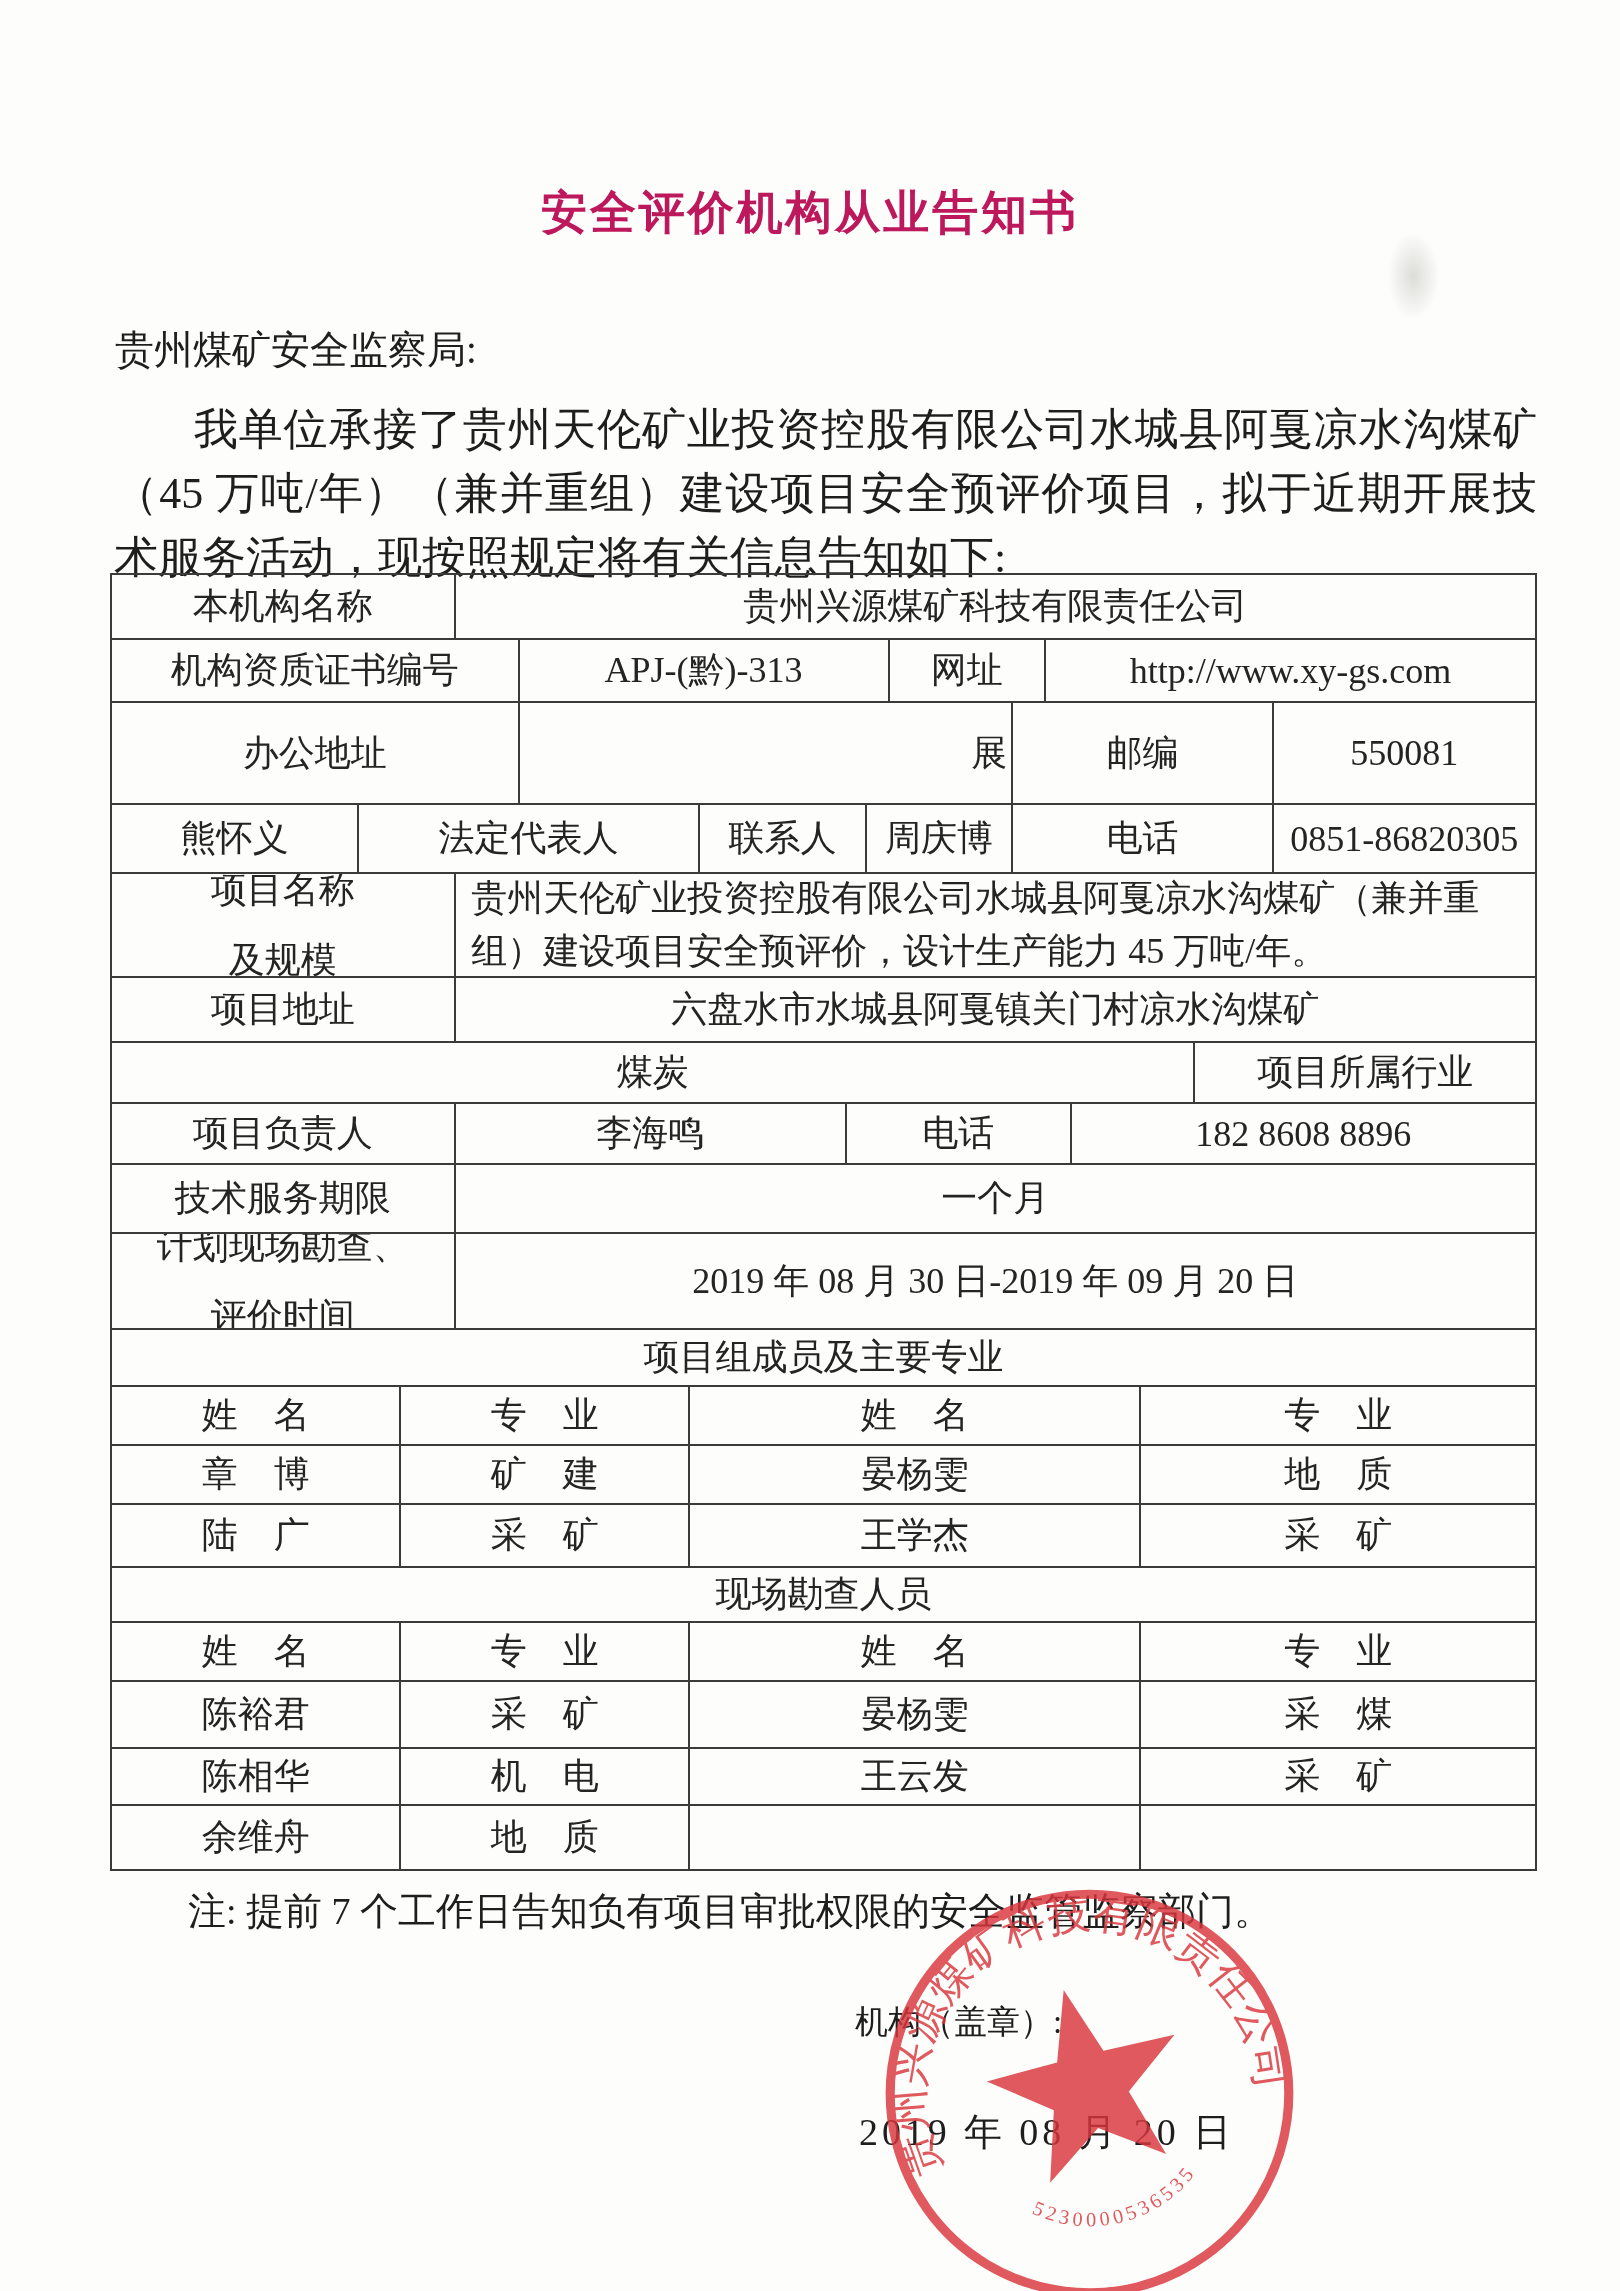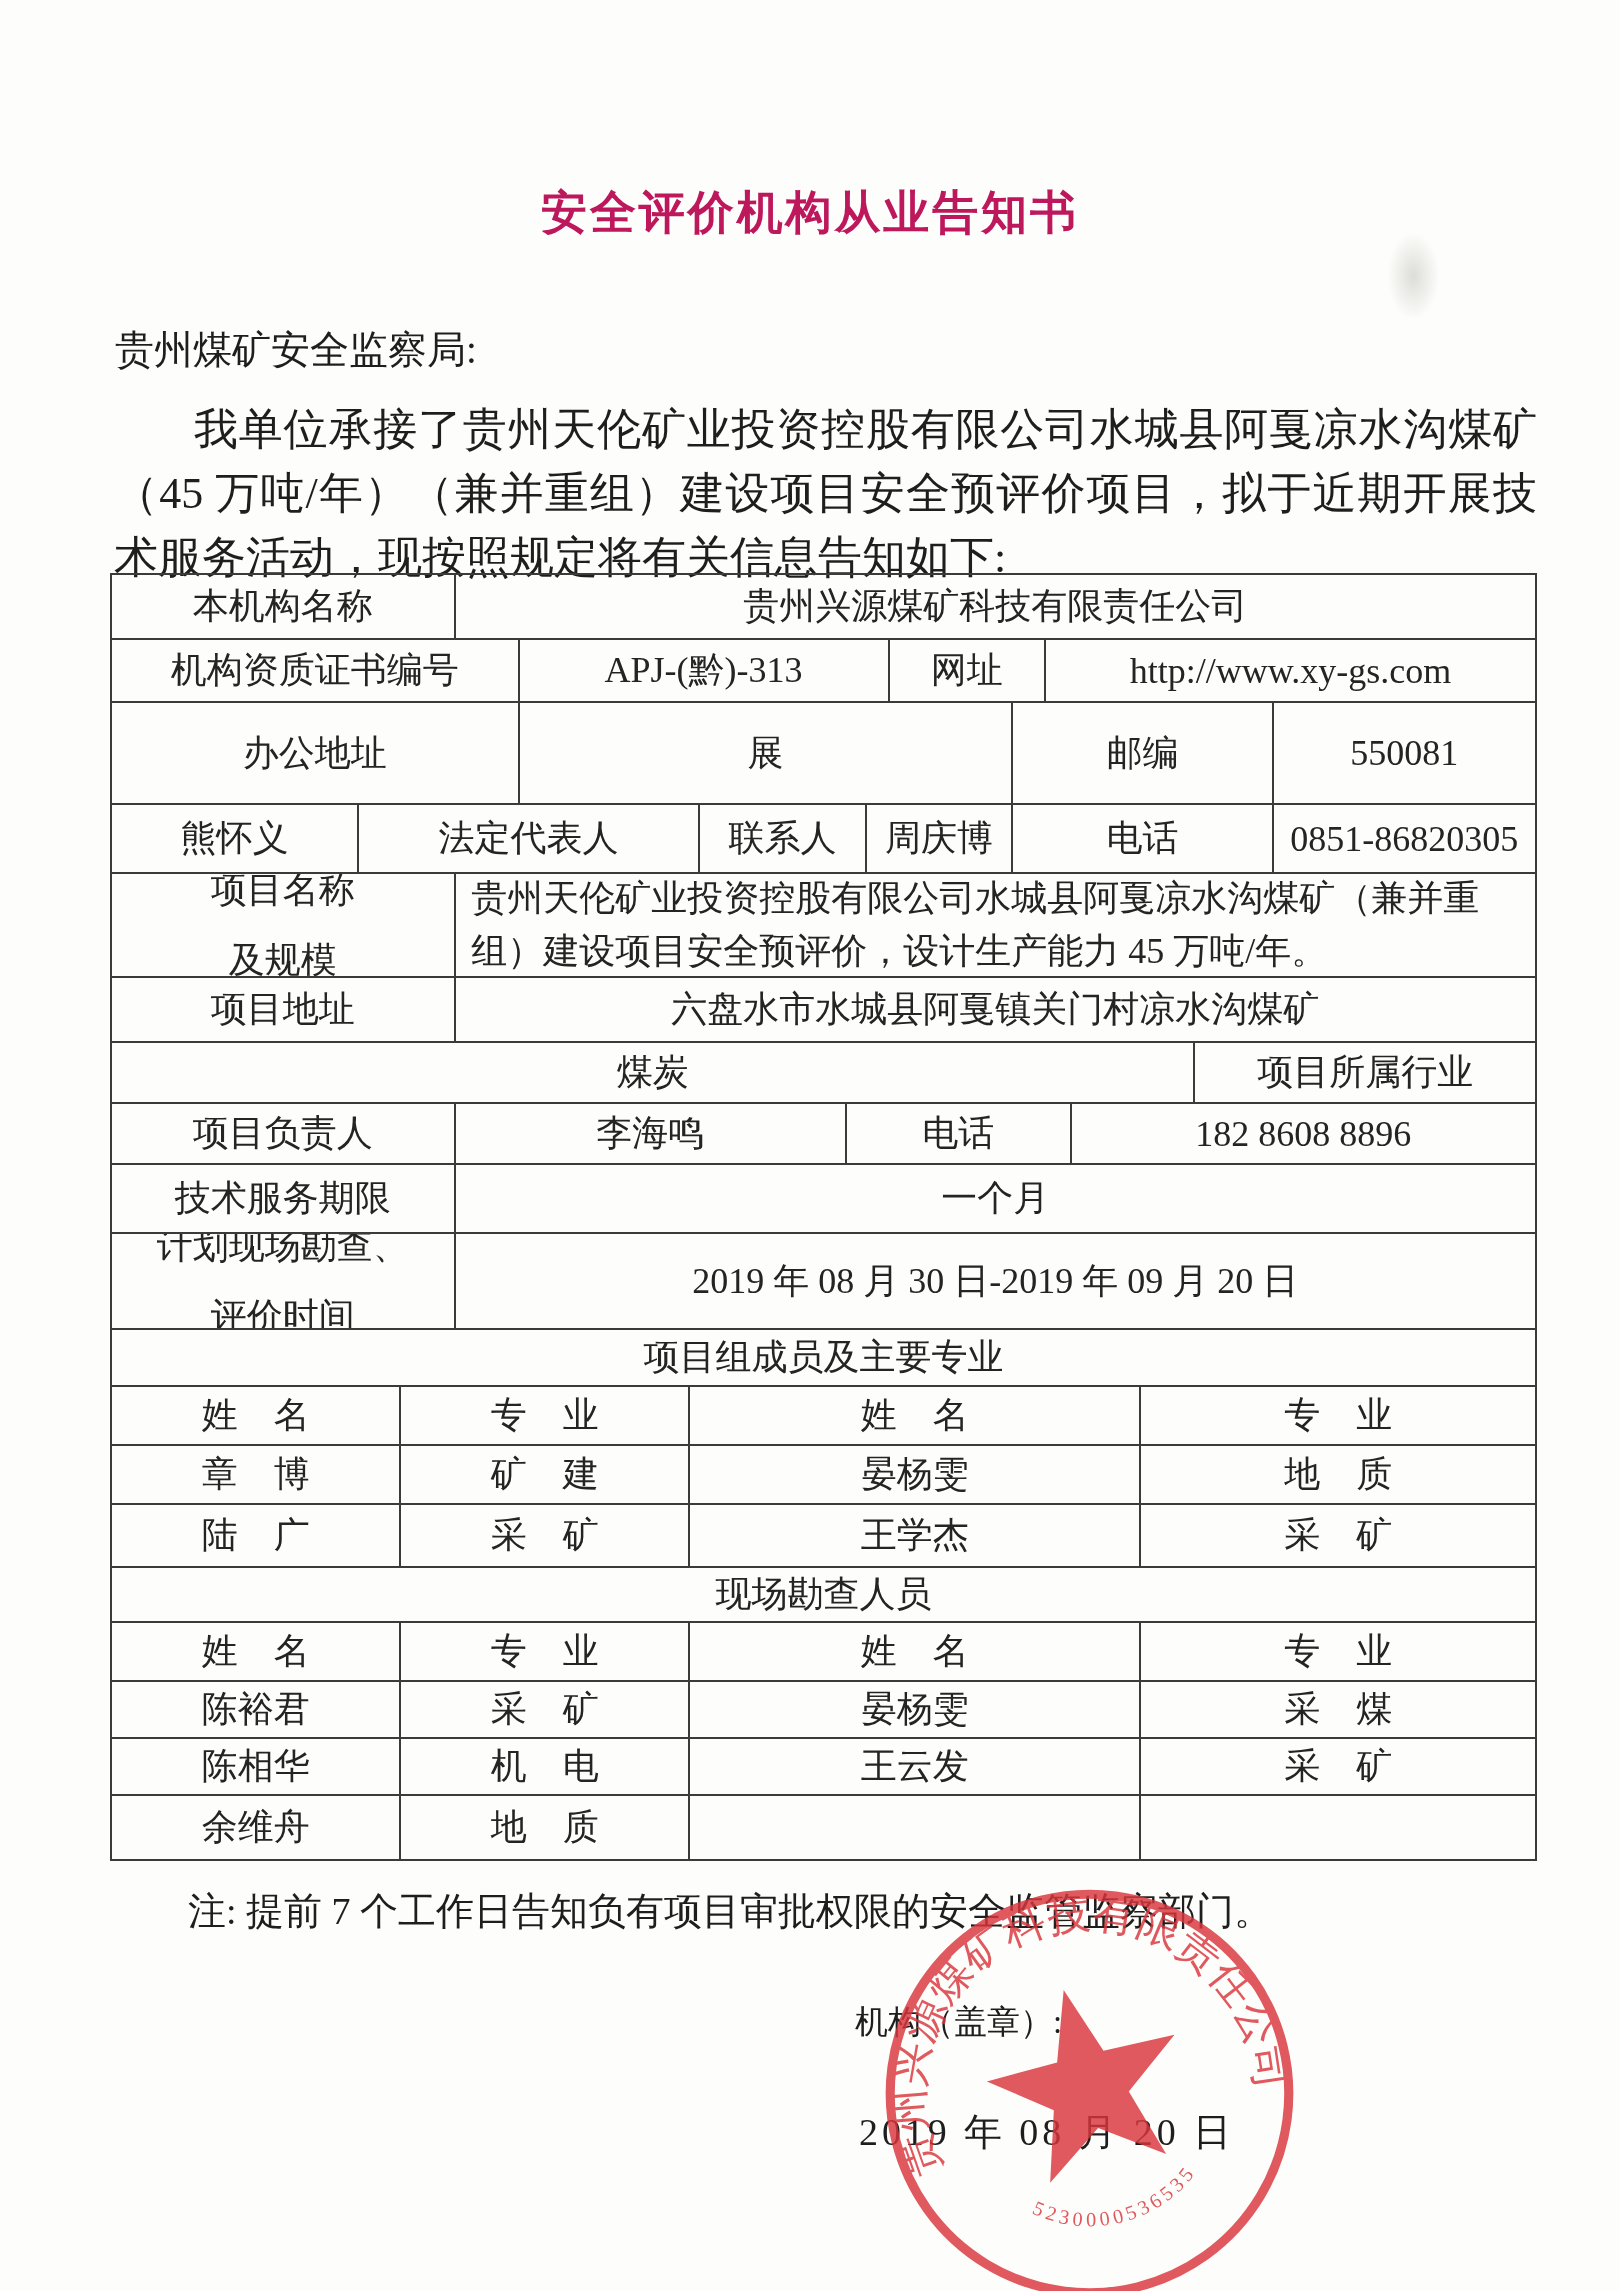--- a/index.html
+++ b/index.html
@@ -16,21 +16,21 @@
   .salutation{position:absolute;top:323px;left:115px;font-size:39px;}
   .body-par{
     position:absolute;top:398px;left:114px;width:1423px;
     font-size:44px;line-height:64px;text-align:justify;text-indent:80px;
   }
   .doc-table{position:absolute;top:573px;left:110px;width:1423px;border:2.9px solid #3b3b3b;}
   .tr{display:flex;box-sizing:border-box;width:100%;}
   .tr + .tr{border-top:2px solid #3b3b3b;}
   .td{
     box-sizing:border-box;display:flex;align-items:center;justify-content:center;
-    font-size:36px;text-align:center;padding:0 4px;color:#242424;overflow:hidden;
+    font-size:36px;text-align:right;padding:0 4px;color:#242424;overflow:hidden;
   }
   .td + .td{border-left:2px solid #3b3b3b;}
   .td.left{justify-content:flex-start;text-align:left;padding:0 15.7px;}
   .two-line{display:flex;flex-direction:column;align-items:center;justify-content:center;line-height:70px;}
   .desc{line-height:53px;text-align:left;width:100%;}
   .note{position:absolute;top:1886px;left:188px;font-size:38px;}
   .sig-label{position:absolute;top:2000px;left:855px;font-size:33px;}
   .sig-date{position:absolute;top:2107px;left:859px;font-size:38px;letter-spacing:3.9px;}
   .seal{
     position:absolute;top:1880px;left:876px;width:427px;height:427px;
@@ -161,21 +161,21 @@
       <div class="td" style="width:100%">现场勘查人员</div>
     </div>
 
     <div class="tr" style="height:59px">
       <div class="td" style="width:20.2%">姓　名</div>
       <div class="td" style="width:20.3%">专　业</div>
       <div class="td" style="width:31.7%">姓　名</div>
       <div class="td" style="width:27.8%">专　业</div>
     </div>
 
-    <div class="tr" style="height:57px">
+    <div class="tr" style="height:67px">
       <div class="td" style="width:20.2%">陈裕君</div>
       <div class="td" style="width:20.3%">采　矿</div>
       <div class="td" style="width:31.7%">晏杨雯</div>
       <div class="td" style="width:27.8%">采　煤</div>
     </div>
     <div class="tr" style="height:57px">
       <div class="td" style="width:20.2%">陈相华</div>
       <div class="td" style="width:20.3%">机　电</div>
       <div class="td" style="width:31.7%">王云发</div>
       <div class="td" style="width:27.8%">采　矿</div>

